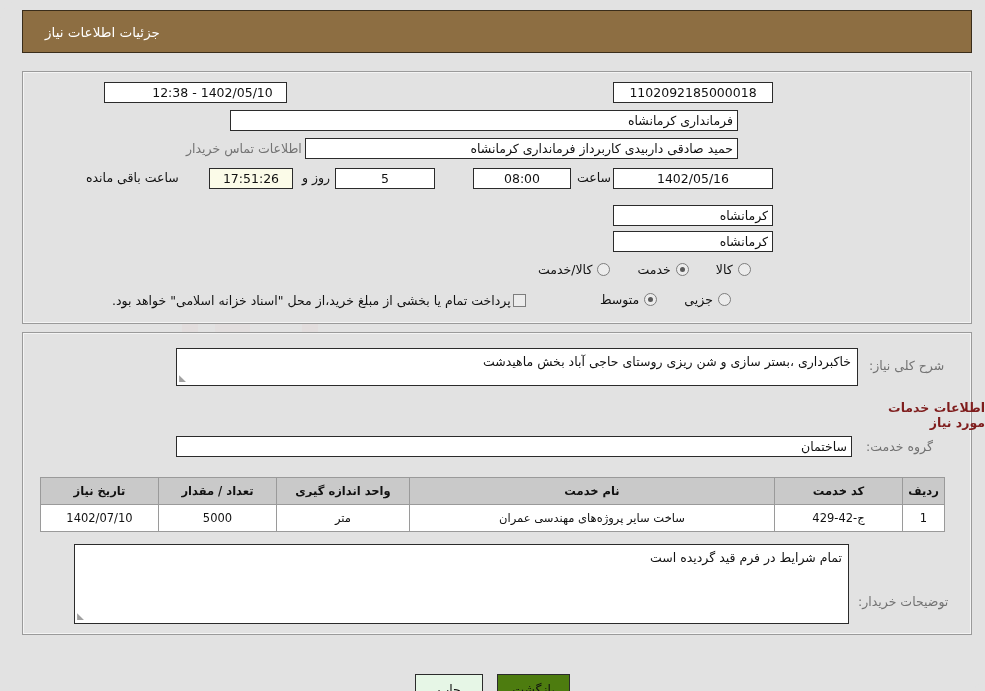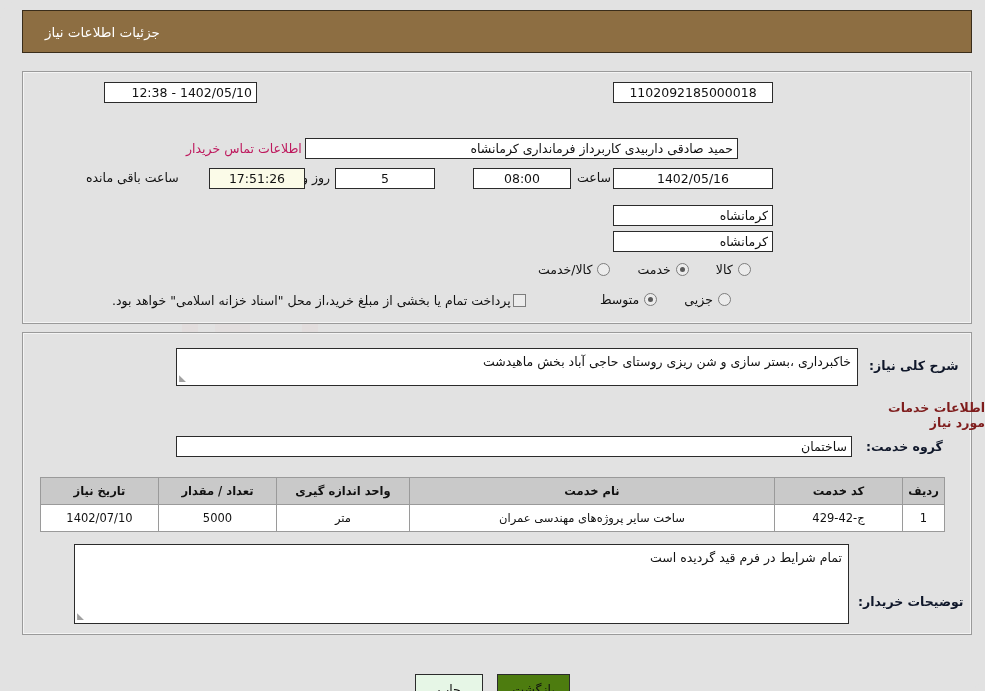--- a/index.html
+++ b/index.html
@@ -108,21 +108,21 @@
     text-overflow: clip;
     font-family: "DejaVu Sans", "Liberation Sans", sans-serif;
   }
   .fld.rtlright { text-align: right; }
   .fld.highlight { background: #fbfbe8; }
   .plain {
     font-size: 12.5px;
     color: #111;
   }
   .link {
-    color: #be185d;
+    color: #737373;
     font-size: 12.5px;
     cursor: pointer;
     text-decoration: none;
   }
 
   
   .radio {
     display: inline-block;
     width: 13px; height: 13px;
     border-radius: 50%;
@@ -173,21 +173,21 @@
   }
   .grip::before { content: "◢"; opacity: .55; font-size: 9px; }
 
   .sect-title {
     position: absolute;
     font-size: 12.5px;
     font-weight: bold;
     color: #7f1d1d;
     direction: rtl;
   }
-  .bold-lbl { font-weight: bold; font-size: 12.5px; color:#0f172a; }
+  .bold-lbl { font-weight: normal; font-size: 12.5px; color:#737373; }
 
   
   #tbl {
     position: absolute;
     left: 40px; top: 477px;
     width: 905px;
     border-collapse: collapse;
     direction: rtl;
     font-size: 12px;
     background: #ffffff;
@@ -263,41 +263,42 @@
   <div class="panel" id="panel-top"></div>
 
   <div class="row" style="left:779px; top:82px;">
     <span class="lbl">شماره نیاز:</span>
   </div>
   <div class="fld" style="position:absolute; left:613px; top:82px; width:160px; z-index:2;">1102092185000018</div>
 
   <div class="row" style="left:293px; top:82px;">
     <span class="lbl">تاریخ و ساعت اعلان عمومی:</span>
   </div>
-  <div class="fld" style="position:absolute; left:104px; top:82px; width:153px; z-index:2;padding-left:38px;">1402/05/10 - 12:38</div>
+  <div class="fld" style="position:absolute; left:104px; top:82px; width:183px; z-index:2;padding-left:38px;">1402/05/10 - 12:38</div>
 
   <div class="row" style="left:744px; top:110px;">
     <span class="lbl">نام دستگاه خریدار:</span>
   </div>
+  <div class="fld rtlright" style="position:absolute; left:230px; top:110px; width:508px; z-index:2;">فرمانداری کرمانشاه</div>
 
   <div class="row" style="left:744px; top:138px;">
     <span class="lbl">ایجاد کننده درخواست:</span>
   </div>
   <div class="fld rtlright" style="position:absolute; left:305px; top:138px; width:433px; z-index:2;">حمید صادقی داربیدی کاربرداز فرمانداری کرمانشاه</div>
   <a class="link" style="position:absolute; left:186px; top:141px; z-index:2;">اطلاعات تماس خریدار</a>
 
   <div class="row" style="left:744px; top:166px; width:0; display:block;">
     <div class="lbl" style="width:120px; text-align:right; white-space:normal;">مهلت ارسال پاسخ: تا تاریخ:</div>
   </div>
   <div class="fld" style="position:absolute; left:613px; top:168px; width:160px; z-index:2;">1402/05/16</div>
   <span class="plain" style="position:absolute; left:577px; top:170px; z-index:2;">ساعت</span>
   <div class="fld" style="position:absolute; left:473px; top:168px; width:98px; z-index:2;">08:00</div>
   <div class="fld" style="position:absolute; left:335px; top:168px; width:100px; z-index:2;">5</div>
   <span class="plain" style="position:absolute; left:302px; top:170px; z-index:2;">روز و</span>
-  <div class="fld highlight" style="position:absolute; left:209px; top:168px; width:96px; z-index:2;">17:51:26</div>
+  <div class="fld highlight" style="position:absolute; left:209px; top:168px; width:84px; z-index:2;">17:51:26</div>
   <span class="plain" style="position:absolute; left:86px; top:170px; z-index:2;">ساعت باقی مانده</span>
 
   <div class="row" style="left:764px; top:205px;">
     <span class="lbl">استان محل تحویل:</span>
   </div>
   <div class="fld rtlright" style="position:absolute; left:613px; top:205px; width:160px; z-index:2;">کرمانشاه</div>
 
   <div class="row" style="left:764px; top:231px;">
     <span class="lbl">شهر محل تحویل:</span>
   </div>

